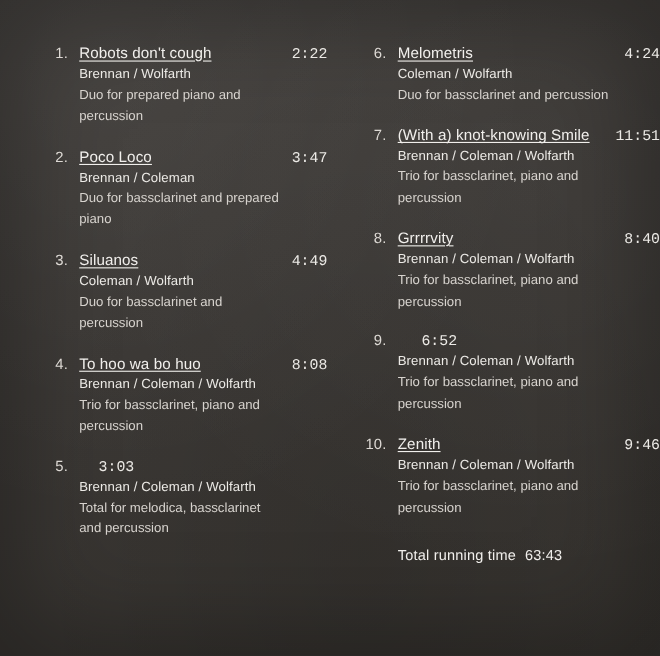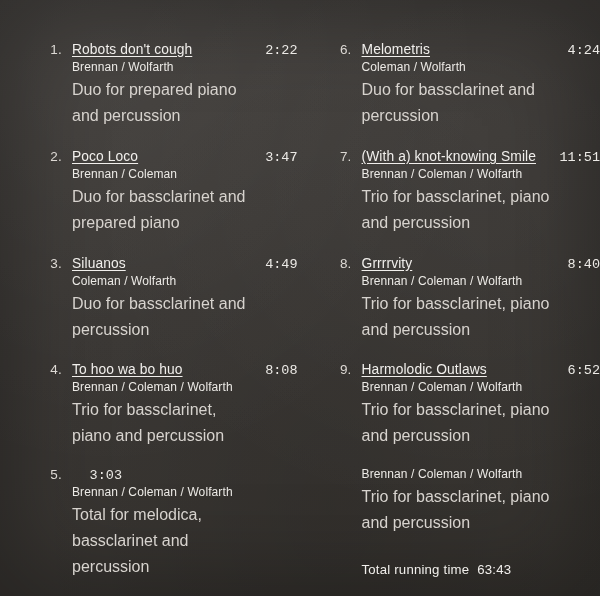--- a/index.html
+++ b/index.html
@@ -108,21 +108,21 @@
     padding-left: 34px;
     margin-top: 2px;
   }
   .players {
     font-size: 12px;
     color: #eceae6;
     letter-spacing: 0.1px;
     white-space: nowrap;
   }
   .desc {
-    font-size: 16px;
+    font-size: 12px;
     color: #d7d3ce;
     line-height: 1.62;
     margin-top: 3px;
     max-width: 184px;
   }
   .col-right .desc {
     max-width: 196px;
   }
   .total {
     padding-left: 34px;
@@ -257,32 +257,36 @@
         </div>
         <div class="meta">
           <div class="players">Brennan / Coleman / Wolfarth</div>
           <div class="desc">Trio for bassclarinet, piano and percussion</div>
         </div>
       </div>
 
       <div class="track">
         <div class="track-head">
           <span class="num">9.</span>
-          <span class="title-wrap">
-            <span class="title">Harmolodic Outlaws</span>
-          </span>
           <span class="time">6:52</span>
         </div>
         <div class="meta">
           <div class="players">Brennan / Coleman / Wolfarth</div>
           <div class="desc">Trio for bassclarinet, piano and percussion</div>
         </div>
       </div>
 
       <div class="track">
+        <div class="track-head">
+          <span class="num wide">10.</span>
+          <span class="title-wrap">
+            <span class="title">Zenith</span>
+          </span>
+          <span class="time">9:46</span>
+        </div>
         <div class="meta">
           <div class="players">Brennan / Coleman / Wolfarth</div>
           <div class="desc">Trio for bassclarinet, piano and percussion</div>
         </div>
       </div>
 
       <div class="total">
         <span>Total running time</span><span class="gap"></span><span>63:43</span>
       </div>
 

